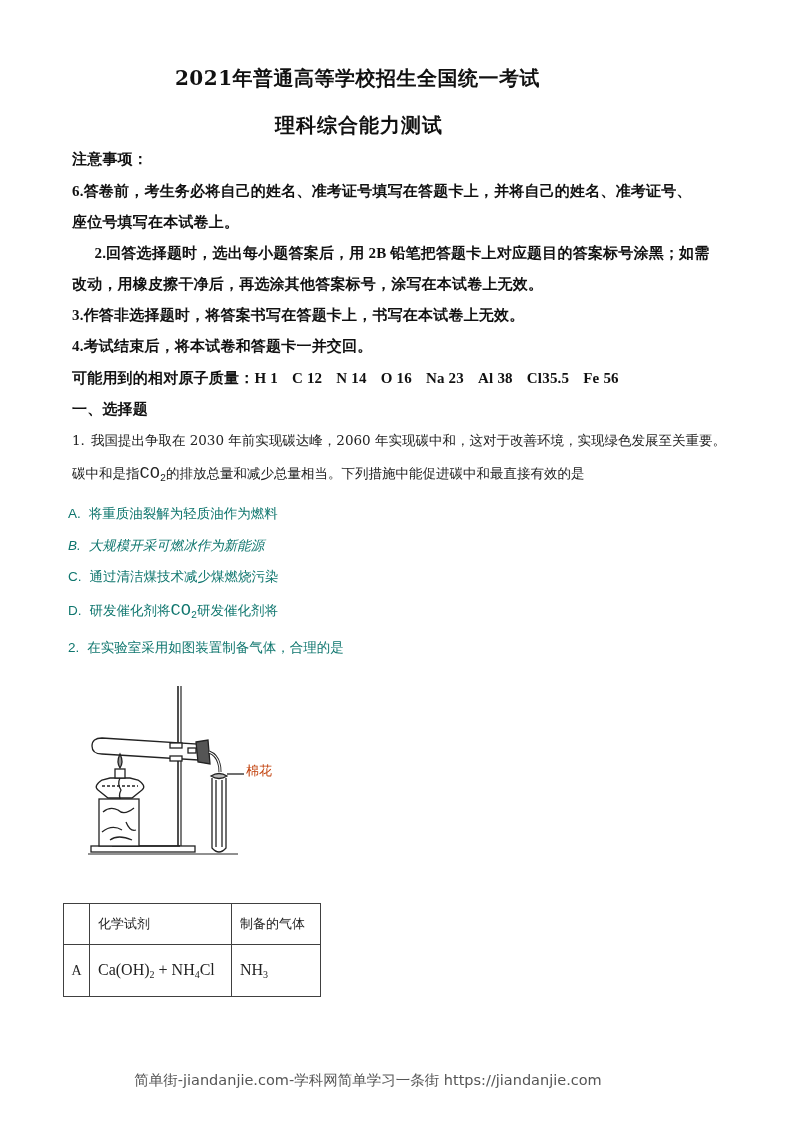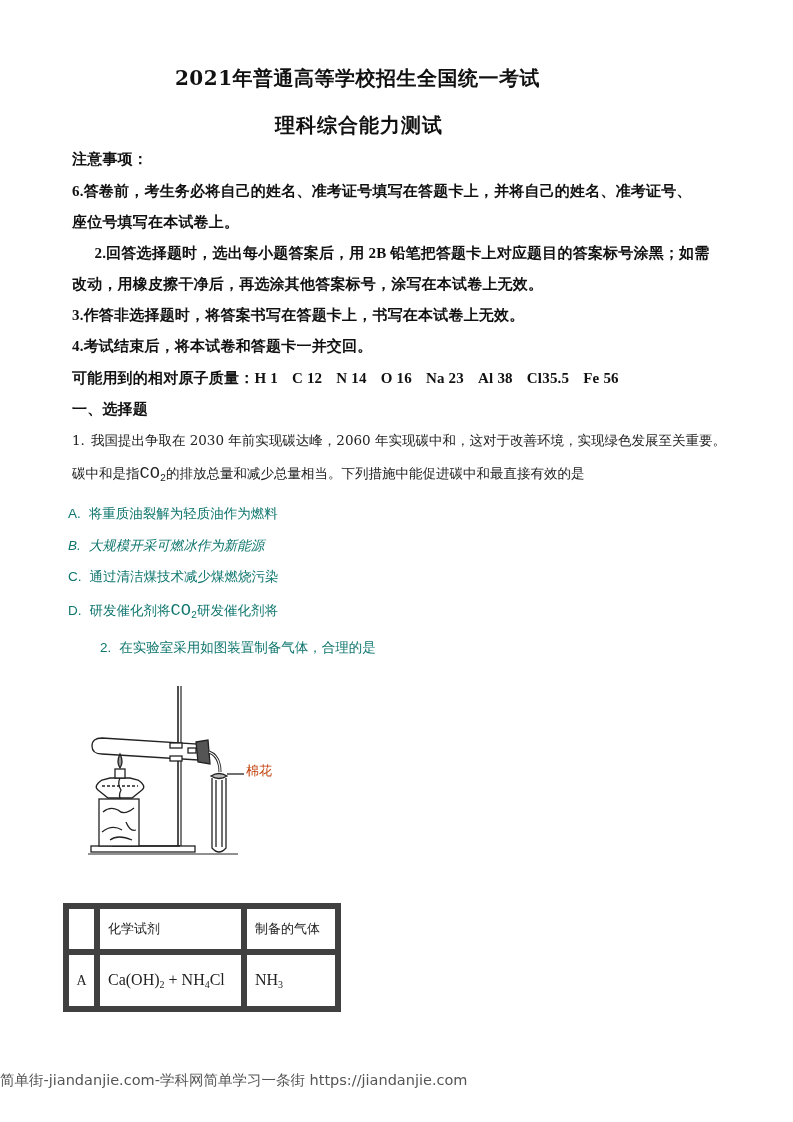--- a/index.html
+++ b/index.html
@@ -32,30 +32,30 @@
     .mass-sep { display: inline-block; width: 14px; }
     .figure { position: absolute; left: 88px; top: 682px; width: 220px; height: 180px; }
     .fig-label {
       position: absolute; left: 246px; top: 762px;
       font-family: "DejaVu Sans", "Liberation Sans", sans-serif; font-size: 13px; color: #c2410c;
     }
     table.reagents {
       position: absolute; left: 63px; top: 903px; border-collapse: collapse;
       font-family: "Liberation Serif", serif; font-size: 14px; color: #222;
     }
-    table.reagents td { border: 6px solid #404040; padding: 0 8px; }
+    table.reagents td { border: 1px solid #404040; padding: 0 8px; }
     table.reagents tr.hdr td { height: 40px; font-family: "DejaVu Sans", sans-serif; font-size: 13px; }
     table.reagents tr.row td { height: 51px; }
     .c0 { width: 17px; text-align: center; padding: 0 4px !important; }
     .c1 { width: 125px; }
     .c2 { width: 72px; }
     .formula { font-size: 16px; }
     .formula sub { font-size: 10px; vertical-align: -3px; }
     .footer {
-      position: absolute; left: 0; width: 736px; top: 1071px; 
+      position: absolute; left: 0; width: 736px; top: 1071px; text-align: center;
       font-family: "DejaVu Sans", "Liberation Sans", sans-serif; font-size: 14.5px; color: #555;
     }
   </style>
 </head>
 <body>
 
 <div class="page">
 
   <div class="title1">2021年普通高等学校招生全国统一考试</div>
   <div class="title2">理科综合能力测试</div>
@@ -87,21 +87,21 @@
   <div class="opt-line" style="top:537px;font-style:italic;">
     <span class="opt-letter">B.</span><span>大规模开采可燃冰作为新能源</span>
   </div>
   <div class="opt-line" style="top:568px;">
     <span class="opt-letter">C.</span><span>通过清洁煤技术减少煤燃烧污染</span>
   </div>
   <div class="opt-line" style="top:601px;">
     <span class="opt-letter">D.</span><span>研发催化剂将</span><span class="chem"><span>CO</span><sub>2</sub></span><span>研发催化剂将</span>
   </div>
 
-  <div class="opt-line" style="top:639px;margin-left:32px;">
+  <div class="opt-line" style="top:639px;">
     <span class="opt-letter">2.</span><span>在实验室采用如图装置制备气体，合理的是</span>
   </div>
 
   <svg class="figure" viewBox="0 0 220 180" xmlns="http://www.w3.org/2000/svg" fill="none" stroke="#222" stroke-width="1.3">
 
     <rect x="3" y="164" width="104" height="6" fill="#fff"></rect>
     <line x1="24" y1="164" x2="92" y2="164"></line>
 
     <line x1="90" y1="4" x2="90" y2="164" stroke-width="1.6"></line>
     <line x1="93" y1="4" x2="93" y2="164" stroke-width="1.2"></line>

